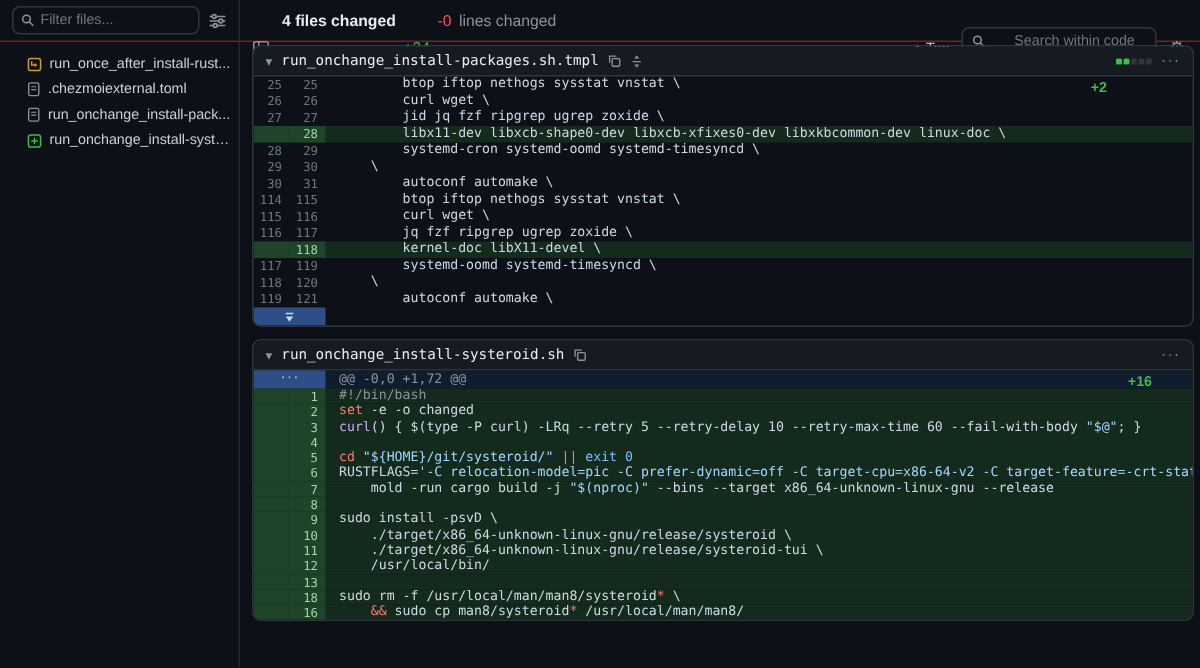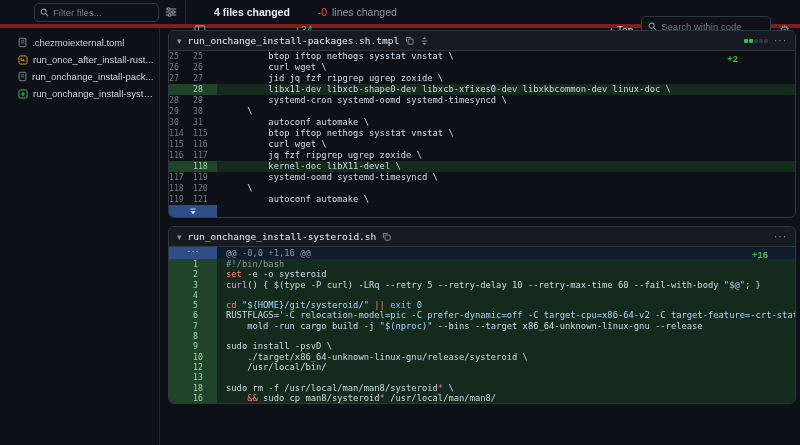--- a/index.html
+++ b/index.html
@@ -1,34 +1,34 @@
 <!DOCTYPE html>
 <html><head>
 <meta charset="utf-8">
 <style>
   * { margin:0; padding:0; box-sizing:border-box; }
   html,body { width:800px; height:445px; overflow:hidden; background:#0d1117;
     font-family:"Liberation Sans", sans-serif; color:#c9d1d9; }
-  .topbar { height:28px; display:flex; align-items:center; border-bottom:4px solid #7f1d1d;padding-left:26px; }
+  .topbar { height:28px; display:flex; align-items:center; border-bottom:1px solid #7f1d1d; }
   .topbar-left { width:160px; flex:0 0 160px; display:flex; align-items:center; gap:6px;
     padding:0 8px; height:100%; border-right:1px solid #21262d; }
   .filter-box { flex:1; display:flex; align-items:center; gap:4px; height:19px;
     border:1px solid #30363d; border-radius:5px; padding:0 5px; background:#0d1117; }
   .filter-box input, .search-box input { background:transparent; border:none; outline:none;
     color:#c9d1d9; font-size:9.5px; width:100%; font-family:"Liberation Sans",sans-serif; }
   .filter-box input::placeholder, .search-box input::placeholder { color:#6e7681; }
   .icon-btn { display:inline-flex; align-items:center; justify-content:center; cursor:pointer;
     background:none; border:none; color:#8b949e; padding:0; }
   .topbar-main { flex:1; display:flex; align-items:flex-end; gap:8px; padding:0 10px 0 8px; }
   .summary { display:flex; align-items:center; gap:5px; font-size:10.5px; }
   .summary .bold { font-weight:bold; color:#e6edf3; }
   .green { color:#3fb950;margin-top:36px; } .red { color:#f85149; } .muted { color:#8b949e; }
   .topbar-spacer { flex:1; }
   .top-link { display:flex; align-items:center; gap:3px; font-size:10px; color:#c9d1d9; cursor:pointer; }
-  .search-box { width:130px; height:20px; display:flex; align-items:center; gap:4px;
+  .search-box { width:130px; height:20px; display:flex; align-items:center; gap:19px;
     border:1px solid #30363d; border-radius:5px; padding:0 6px; background:#0d1117; }
   .gear { font-size:12px; color:#8b949e; cursor:pointer; line-height:1; }
 
   .layout { display:flex; height:417px; }
   .sidebar { width:160px; flex:0 0 160px; border-right:1px solid #21262d; padding:6px 4px; }
   .file-item { display:flex; align-items:center; gap:5px; height:17px; padding-left:14px;
     font-size:9.5px; color:#c9d1d9; cursor:pointer; border-radius:4px; white-space:nowrap;
     overflow:hidden; }
   .file-item .nm { overflow:hidden; text-overflow:ellipsis; }
 
@@ -40,21 +40,21 @@
   .file-name { font-family:"DejaVu Sans Mono", monospace; font-size:9.5px; color:#e6edf3; cursor:pointer; }
   .file-stat { font-size:9.5px; font-weight:bold; }
   .blocks { display:flex; gap:1px; }
   .blk { width:4px; height:4px; border-radius:1px; }
   .blk.added { background:#3fb950; } .blk.neutral { background:#30363d; }
   .kebab { color:#8b949e; font-size:10px; letter-spacing:1px; cursor:pointer; }
 
   .diff-body { font-family:"DejaVu Sans Mono", monospace; font-size:8.8px; }
   .code-row { display:flex; height:11px; line-height:11px; }
   .file-card:nth-child(2) .code-row { height:10.3px; line-height:10.3px; }
-  .num { width:24px; flex:0 0 24px; text-align:left; padding-right:5px; color:#6e7681;
+  .num { width:24px; flex:0 0 24px; text-align:right; padding-right:5px; color:#6e7681;
     font-size:8.2px; cursor:pointer; }
   .code-text { flex:1; white-space:pre; overflow:hidden; padding-left:9px; color:#cdd9e5; }
   .code-row.add { background:#132a1d; }
   .code-row.add .num { background:#1f4429; color:#9fd8a9; }
   .hunk-row { display:flex; background:#111d2e; align-items:stretch; }
   .hunk-row .gutter { width:48px; flex:0 0 48px; background:#2d4e87; color:#cdd9e5;
     display:flex; flex-direction:column; align-items:center; justify-content:center;
     cursor:pointer; font-size:7px; line-height:1.1; }
   .hunk-row .hunk-text { flex:1; color:#8b949e; padding-left:9px; white-space:pre;
     display:flex; align-items:center; overflow:hidden; }
@@ -121,37 +121,37 @@
       <input placeholder="Search within code" style="">
     </div>
     <span class="gear">⚙</span>
   </div>
 </div>
 
 <div class="layout">
   <aside class="sidebar" id="sidebar">
       <div class="file-item">
         <span>
+          <svg width="10" height="10" viewBox="0 0 16 16">
+            <rect x="1.5" y="1.5" width="13" height="13" rx="2.5" fill="none" stroke="#d29922" stroke-width="1.6"></rect>
+            <path d="M5 4.5v4h5" fill="none" stroke="#d29922" stroke-width="1.6"></path>
+            <path d="M8.2 6.2 10.8 8.5 8.2 10.8z" fill="#d29922"></path>
+          </svg>
+        </span>
+        <span class="nm">run_once_after_install-rust...</span>
+      </div>
+      <div class="file-item">
+        <span>
           <svg width="9" height="11" viewBox="0 0 16 18">
             <rect x="2" y="1.5" width="12" height="15" rx="2" fill="none" stroke="#8b949e" stroke-width="1.6"></rect>
             <line x1="5" y1="6" x2="11" y2="6" stroke="#8b949e" stroke-width="1.4"></line>
             <line x1="5" y1="9.5" x2="11" y2="9.5" stroke="#8b949e" stroke-width="1.4"></line>
           </svg>
         </span>
         <span class="nm">.chezmoiexternal.toml</span>
-      </div>
-      <div class="file-item">
-        <span>
-          <svg width="10" height="10" viewBox="0 0 16 16">
-            <rect x="1.5" y="1.5" width="13" height="13" rx="2.5" fill="none" stroke="#d29922" stroke-width="1.6"></rect>
-            <path d="M5 4.5v4h5" fill="none" stroke="#d29922" stroke-width="1.6"></path>
-            <path d="M8.2 6.2 10.8 8.5 8.2 10.8z" fill="#d29922"></path>
-          </svg>
-        </span>
-        <span class="nm">run_once_after_install-rust...</span>
       </div>
       <div class="file-item">
         <span>
           <svg width="9" height="11" viewBox="0 0 16 18">
             <rect x="2" y="1.5" width="12" height="15" rx="2" fill="none" stroke="#8b949e" stroke-width="1.6"></rect>
             <line x1="5" y1="6" x2="11" y2="6" stroke="#8b949e" stroke-width="1.4"></line>
             <line x1="5" y1="9.5" x2="11" y2="9.5" stroke="#8b949e" stroke-width="1.4"></line>
           </svg>
         </span>
         <span class="nm">run_onchange_install-pack...</span>
@@ -288,31 +288,31 @@
               <path d="M10.5 2.5h-8v8" fill="none" stroke="#8b949e" stroke-width="1.6"></path>
             </svg>
           </span>
           <span style="flex: 1 1 0%;"></span>
           <span class="file-stat green">+16</span>
           <span class="kebab">···</span>
         </div>
         <div class="diff-body">
           <div class="hunk-row short">
             <div class="gutter">···</div>
-            <div class="hunk-text">@@ -0,0 +1,16 @@</div>
+            <div class="hunk-text">@@ -0,0 +1,72 @@</div>
           </div>
           <div class="code-row add">
             <span class="num"></span>
             <span class="num">1</span>
             <span class="code-text"><span class="sg-c">#!/bin/bash</span></span>
           </div>
           <div class="code-row add">
             <span class="num"></span>
             <span class="num">2</span>
-            <span class="code-text"><span class="sg-k">set</span><span class="sg-d"> -e -o systeroid</span></span>
+            <span class="code-text"><span class="sg-k">set</span><span class="sg-d"> -e -o changed</span></span>
           </div>
           <div class="code-row add">
             <span class="num"></span>
             <span class="num">3</span>
             <span class="code-text"><span class="sg-f">curl</span><span class="sg-d">() { $(type -P curl) -LRq --retry 5 --retry-delay 10 --retry-max-time 60 --fail-with-body </span><span class="sg-s">"$@"</span><span class="sg-d">; }</span></span>
           </div>
           <div class="code-row add">
             <span class="num"></span>
             <span class="num">4</span>
             <span class="code-text"><span class="sg-d"></span></span>
@@ -339,20 +339,25 @@
           </div>
           <div class="code-row add">
             <span class="num"></span>
             <span class="num">9</span>
             <span class="code-text"><span class="sg-d">sudo install -psvD \</span></span>
           </div>
           <div class="code-row add">
             <span class="num"></span>
             <span class="num">10</span>
             <span class="code-text"><span class="sg-d">    ./target/x86_64-unknown-linux-gnu/release/systeroid \</span></span>
+          </div>
+          <div class="code-row add">
+            <span class="num"></span>
+            <span class="num">11</span>
+            <span class="code-text"><span class="sg-d">    ./target/x86_64-unknown-linux-gnu/release/systeroid-tui \</span></span>
           </div>
           <div class="code-row add">
             <span class="num"></span>
             <span class="num">12</span>
             <span class="code-text"><span class="sg-d">    /usr/local/bin/</span></span>
           </div>
           <div class="code-row add">
             <span class="num"></span>
             <span class="num">13</span>
             <span class="code-text"><span class="sg-d"></span></span>

